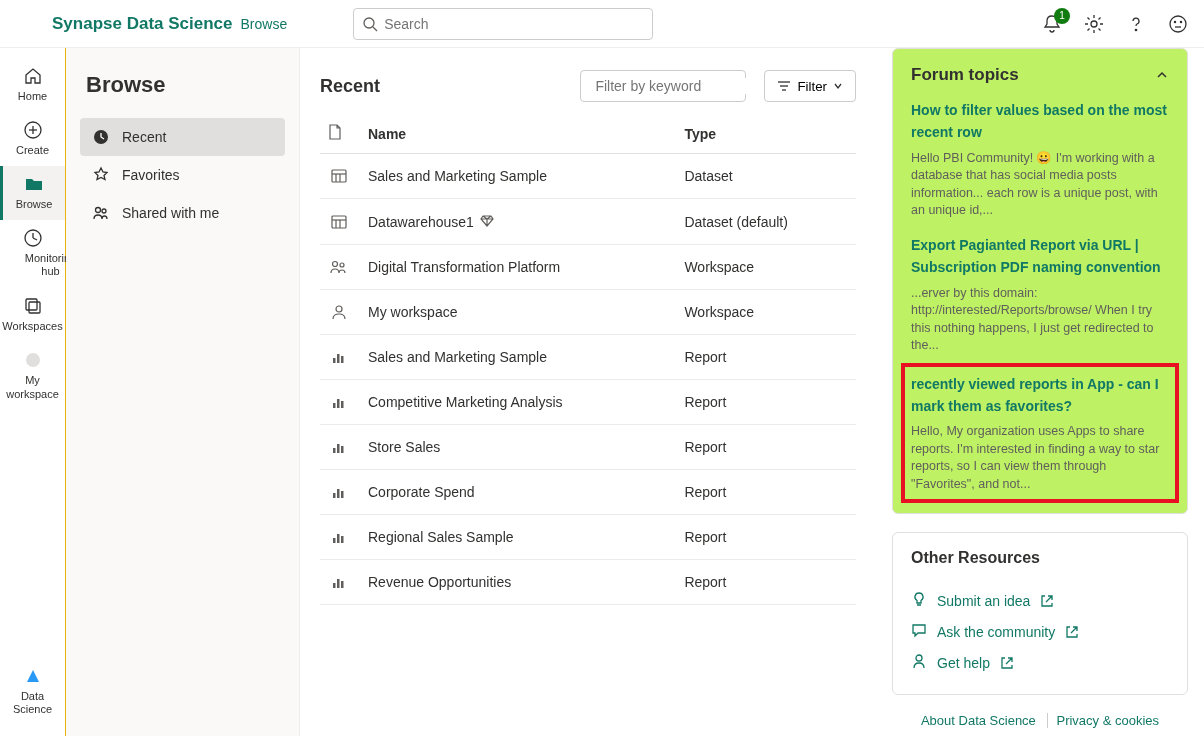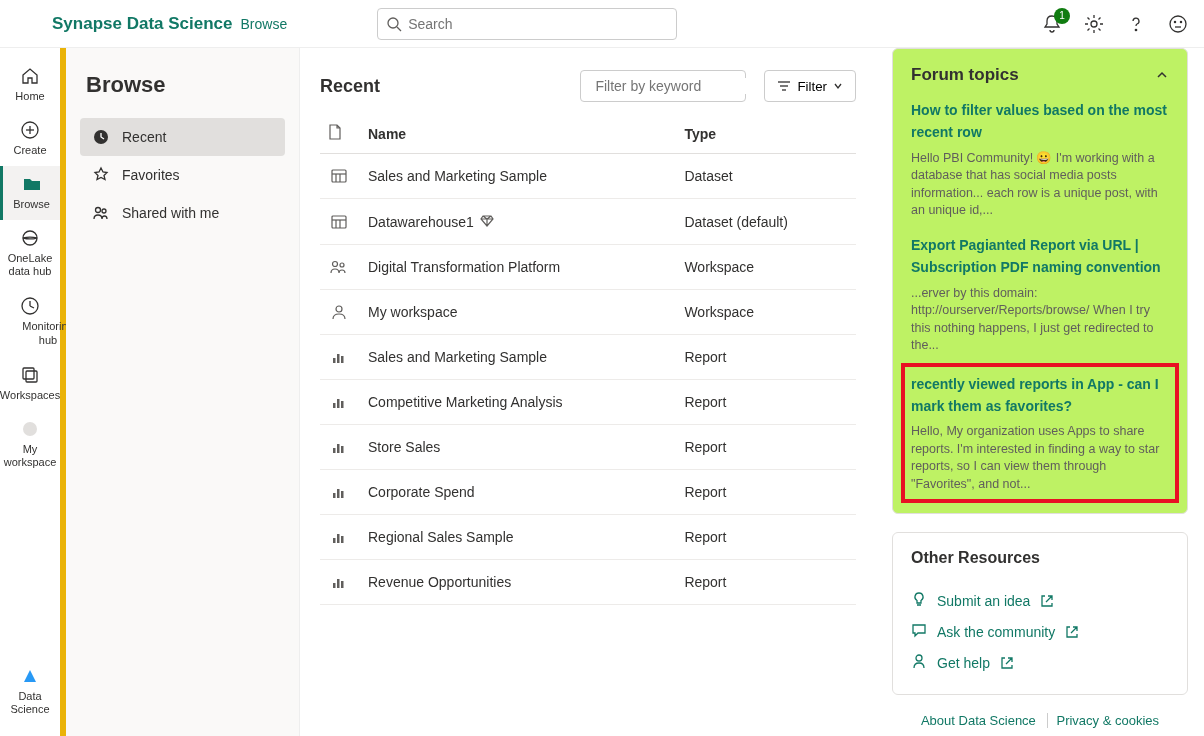--- a/index.html
+++ b/index.html
@@ -4,30 +4,30 @@
 <style>
   * { margin: 0; padding: 0; box-sizing: border-box; }
   body { font-family: "Segoe UI", -apple-system, sans-serif; font-size: 14px; color: #323130; height: 736px; width: 1204px; overflow: hidden; background: #fff; }
 
   
   .topbar { height: 48px; display: flex; align-items: center; padding: 0 16px; border-bottom: 1px solid #eee; }
   .apps-icon { width: 20px; height: 20px; display:grid; grid-template-columns:repeat(3,4px); grid-template-rows:repeat(3,4px); gap:2px; margin-right: 16px; cursor:pointer;}
   .apps-icon span { background:#323130; }
   .product-name { font-size: 17px; font-weight: 600; color: #117865; }
   .product-sub { font-size: 14px; color: #117865; margin-left: 8px; }
-  .search-wrap { margin-left: 90px; }
+  .search-wrap { margin-left: 66px; }
   .search { display:flex; align-items:center; width: 300px; height: 32px; border:1px solid #ccc; border-radius:4px; padding:0 8px; background:#fff;}
   .search svg { flex-shrink:0; }
   .search input { border:none; outline:none; flex:1; padding-left:6px; font-size:14px; }
   .top-icons { margin-left:auto; display:flex; align-items:center; gap:22px; }
   .bell-wrap { position:relative; }
   .badge { position:absolute; top:-6px; right:-8px; background:#107c10; color:#fff; border-radius:50%; width:16px; height:16px; font-size:10px; display:flex; align-items:center; justify-content:center; }
 
   
-  .rail { position:absolute; top:48px; left:0; bottom:0; width:66px; background:#fff; border-right:6px solid #eab308; display:flex; flex-direction:column; align-items:center; padding-top:10px; }
+  .rail { position:absolute; top:48px; left:0; bottom:0; width:66px; background:#fff; border-right:1px solid #eab308; display:flex; flex-direction:column; align-items:center; padding-top:10px; }
   .rail-item { width:100%; display:flex; flex-direction:column; align-items:center; padding:8px 0 10px 0; cursor:pointer; font-size:11px; color:#323130; gap:4px;}
   .rail-item.selected { border-left:3px solid #117865; background:#f3f2f1;}
   .rail-item svg { width:20px; height:20px; }
   .rail-bottom { margin-top:auto; margin-bottom:10px;}
 
   
   .main { position:absolute; left:66px; top:48px; right:0; bottom:0; display:flex; }
   .side-panel { width:234px; border-right:1px solid #eee; padding:24px 14px; background:#faf9f8;}
   .side-panel h1 { font-size:22px; font-weight:600; margin-bottom:20px; padding-left:6px;}
   .side-list { list-style:none; }
@@ -140,27 +140,20 @@
         <line x1="10" y1="6" x2="10" y2="14"></line>
         <line x1="6" y1="10" x2="14" y2="10"></line>
       </svg>
     <span>Create</span>
   </div>
   <div class="rail-item selected">
     <svg viewBox="0 0 20 20" fill="#117865">
         <path d="M2 5 h6 l2 2 h8 v9 H2z"></path>
       </svg>
     <span>Browse</span>
-  </div>
-  <div class="rail-item">
-    <svg viewBox="0 0 20 20" fill="none" stroke="#323130" stroke-width="1.3">
-        <circle cx="10" cy="10" r="7"></circle>
-        <path d="M3 10 a15 7 0 0 0 14 0 M3 10 a15 7 0 0 1 14 0"></path>
-      </svg>
-    <span style="text-align:center; line-height:1.2;">OneLake data hub</span>
   </div>
   <div class="rail-item">
     <svg viewBox="0 0 20 20" fill="none" stroke="#323130" stroke-width="1.3">
         <circle cx="10" cy="10" r="8"></circle>
         <path d="M10 10 L10 5 M10 10 L14 12"></path>
       </svg>
     <span style="text-align:center; line-height:1.2;padding-left:36px;">Monitoring hub</span>
   </div>
   <div class="rail-item">
     <svg viewBox="0 0 20 20" fill="none" stroke="#323130" stroke-width="1.3">
@@ -393,21 +386,21 @@
             <path d="M3 9 L7 5 L11 9"></path>
           </svg>
       </div>
       <div id="forum-list">
           <div class="forum-topic">
             <div class="forum-title">How to filter values based on the most recent row</div>
             <div class="forum-snippet">Hello PBI Community! 😀 I'm working with a database that has social media posts information... each row is a unique post, with an unique id,...</div>
           </div>
           <div class="forum-topic">
             <div class="forum-title">Export Pagianted Report via URL | Subscription PDF naming convention</div>
-            <div class="forum-snippet">...erver by this domain: http://ourserver/Reports/browse/ When I try this nothing happens, I just get redirected to the...</div>
+            <div class="forum-snippet">...erver by this domain: http://interested/Reports/browse/ When I try this nothing happens, I just get redirected to the...</div>
           </div>
           <div class="forum-topic highlighted">
             <div class="forum-title">recently viewed reports in App - can I mark them as favorites?</div>
             <div class="forum-snippet">Hello, My organization uses Apps to share reports. I'm interested in finding a way to star reports, so I can view them through "Favorites", and not...</div>
           </div>
         </div>
     </div>
 
     <div class="other-card">
       <h3>Other Resources</h3>

